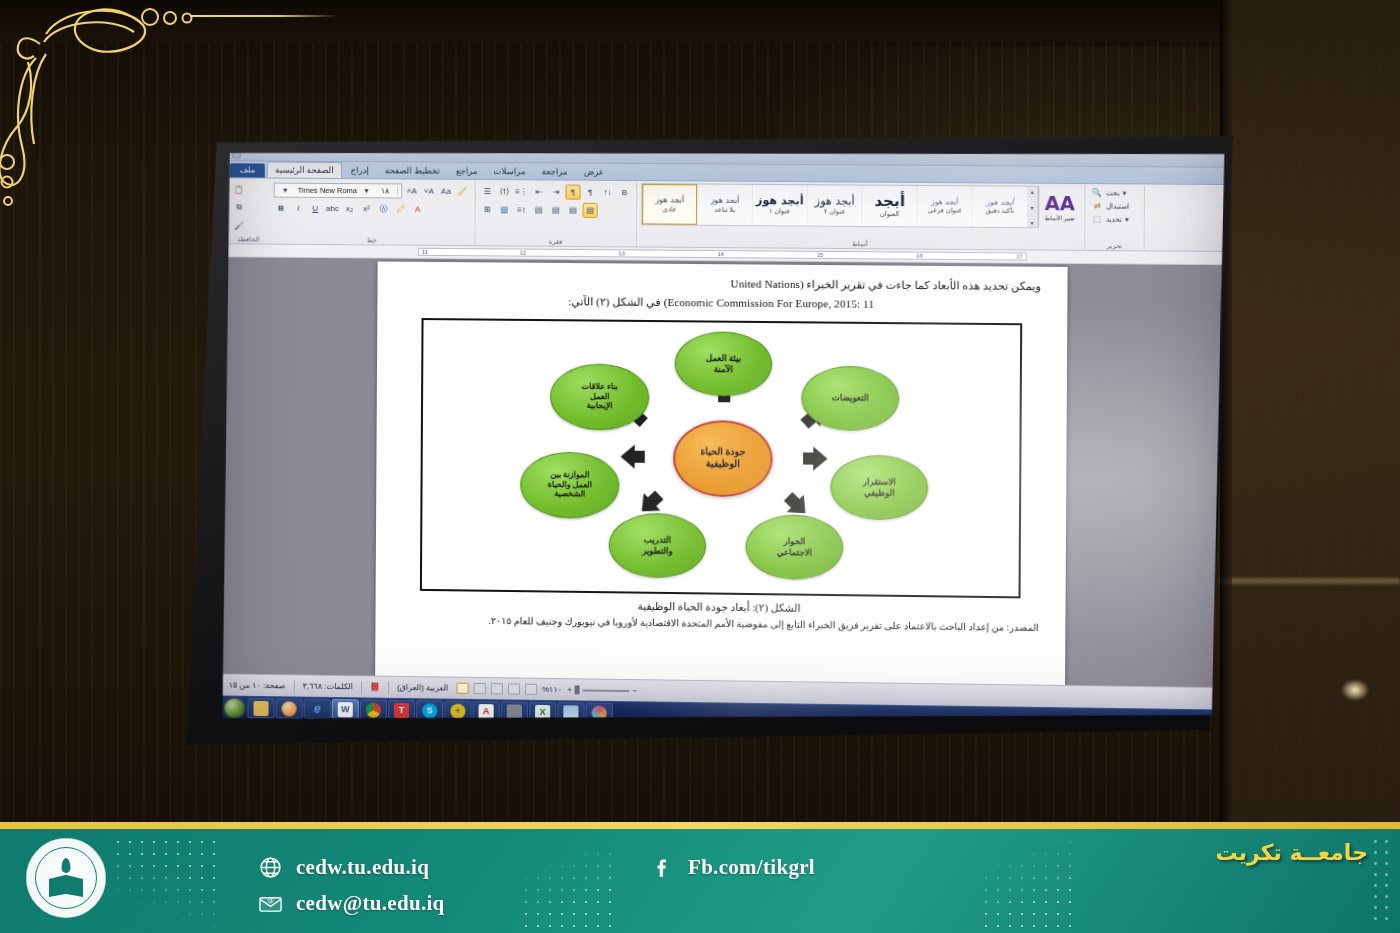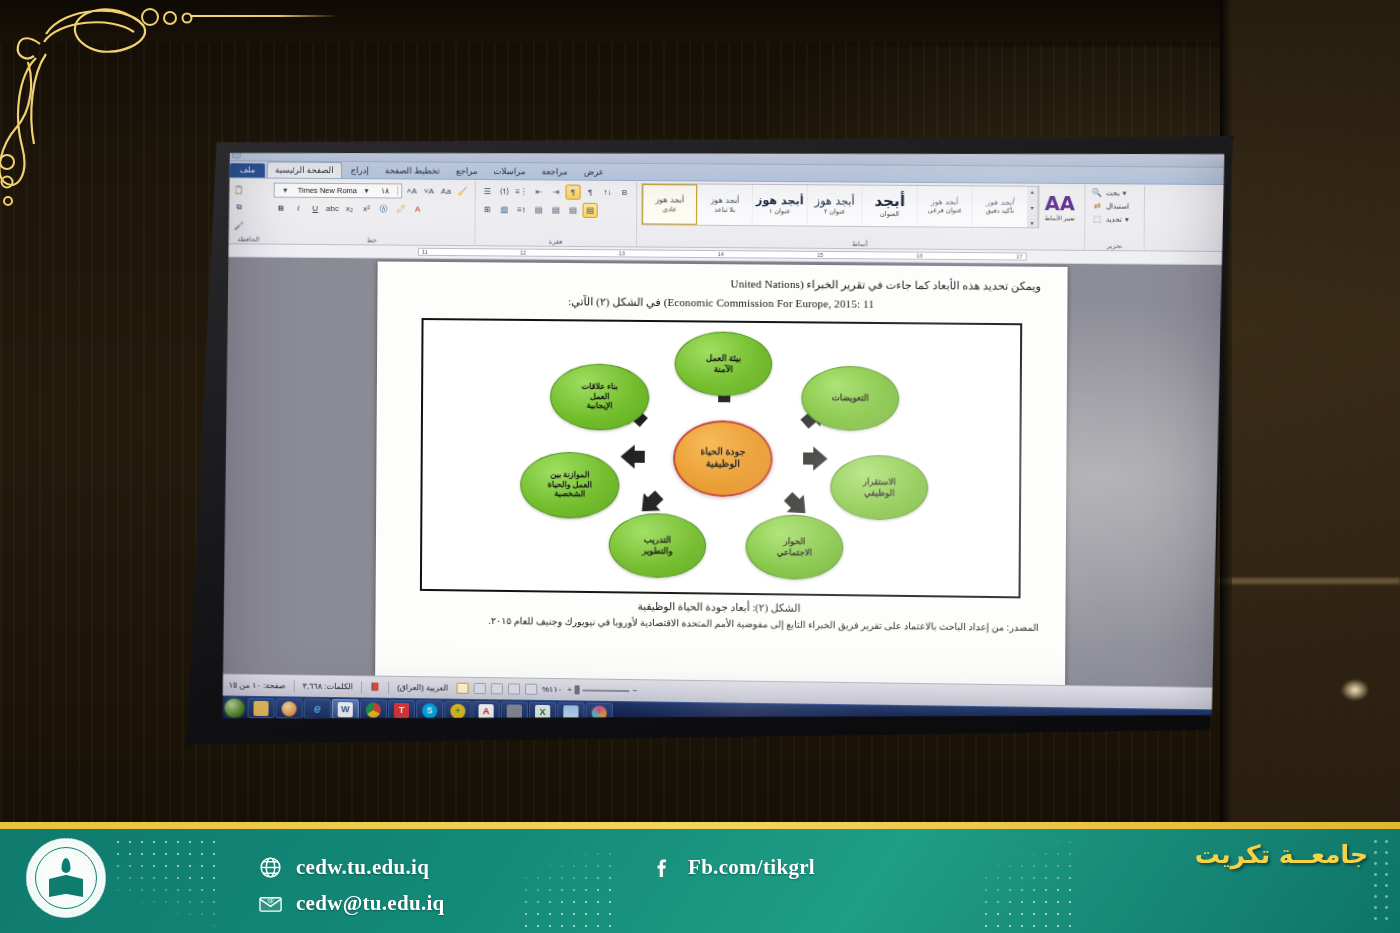--- a/index.html
+++ b/index.html
@@ -379,21 +379,21 @@
     position: absolute; right: 32px; top: 16px; text-align: right;
     direction: rtl;
   }
   .brand-1 {
     color: #ffffff; font-size: 36px; font-weight: bold;
     font-family: "DejaVu Sans", sans-serif;
     text-shadow: 2px 2px 3px rgba(0,0,0,.45);
     line-height: 1.15; white-space: nowrap;
   }
   .brand-2 {
-    color: #f6d247; font-size: 25px; font-weight: bold;
+    color: #f6d247; font-size: 22px; font-weight: bold;
     font-family: "DejaVu Sans", sans-serif;
     text-shadow: 2px 2px 3px rgba(0,0,0,.45);
     line-height: 1.2; margin-top: 2px; white-space: nowrap;
   }
 </style>
 </head>
 <body>
 
 <div id="stage">
 

